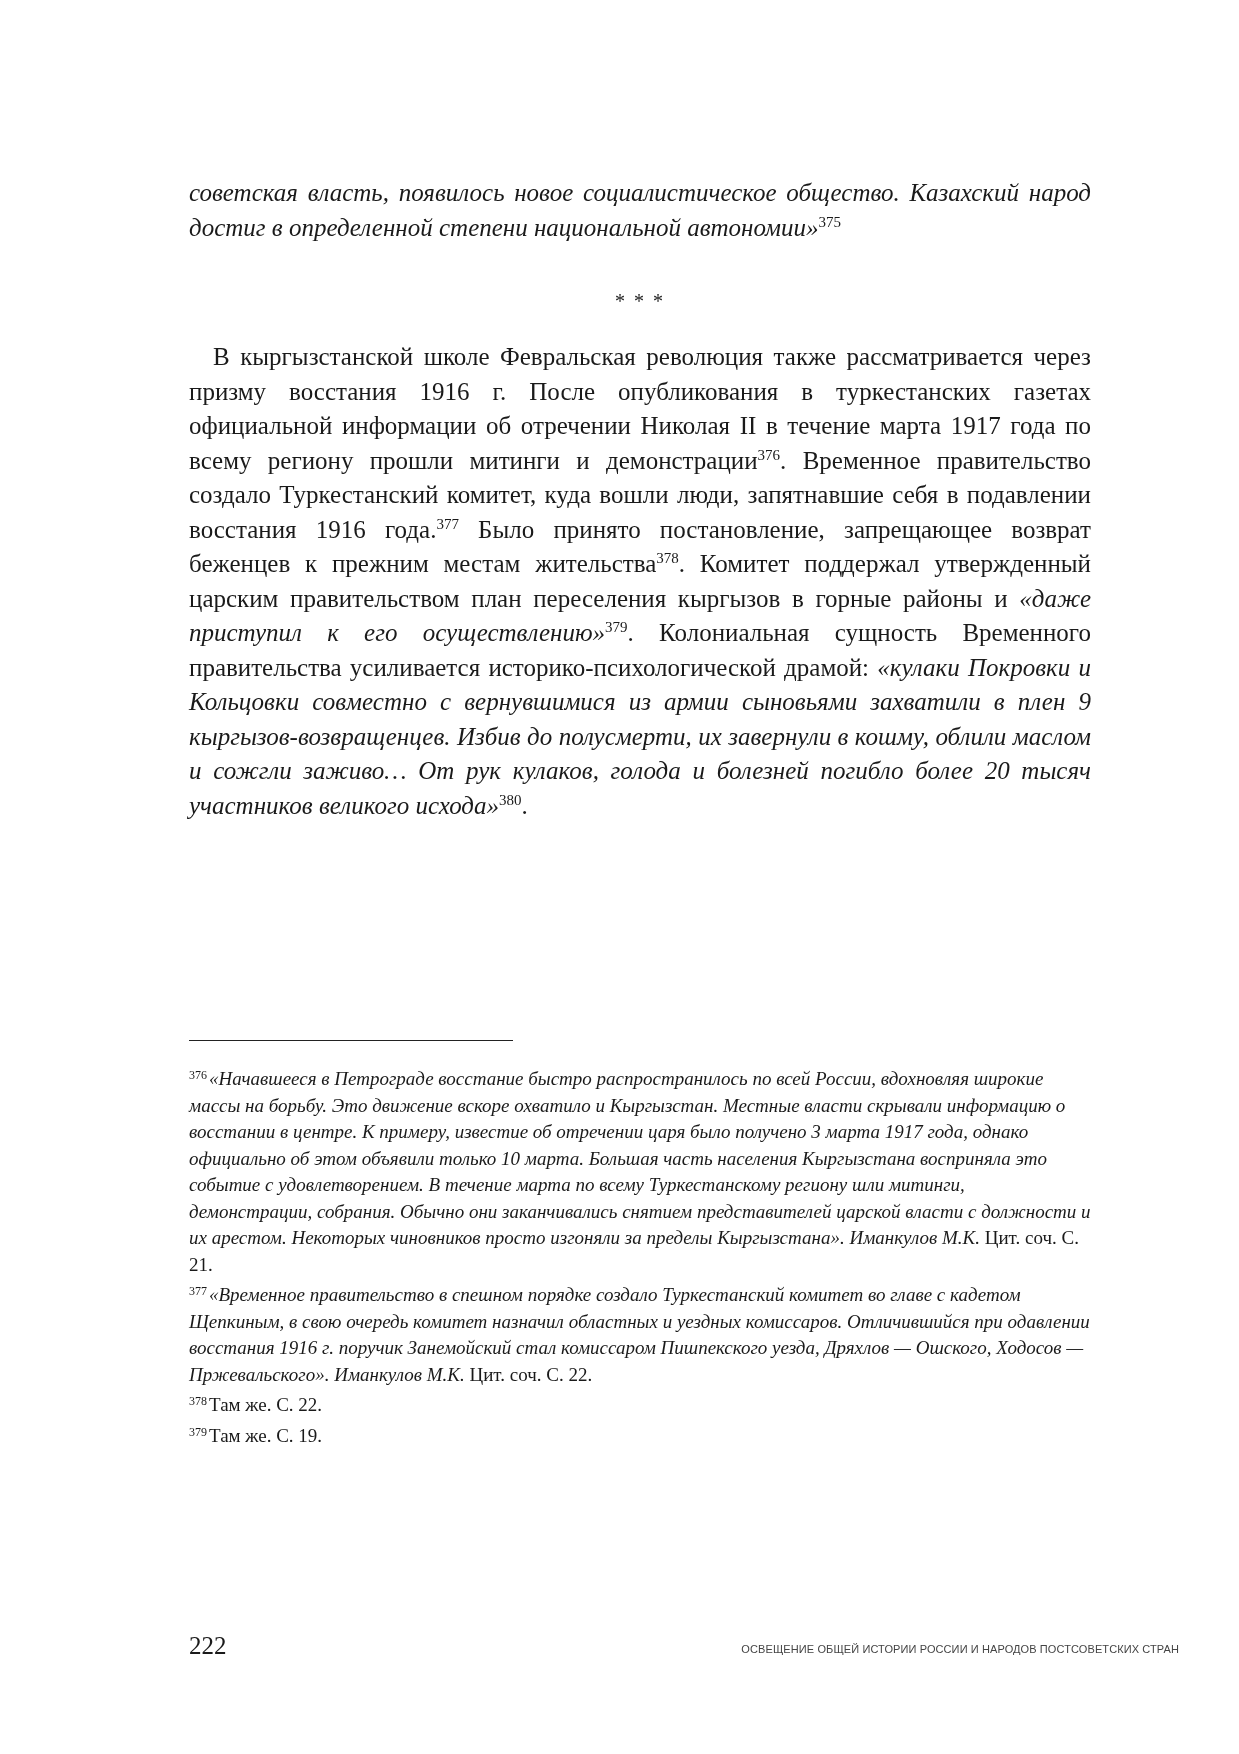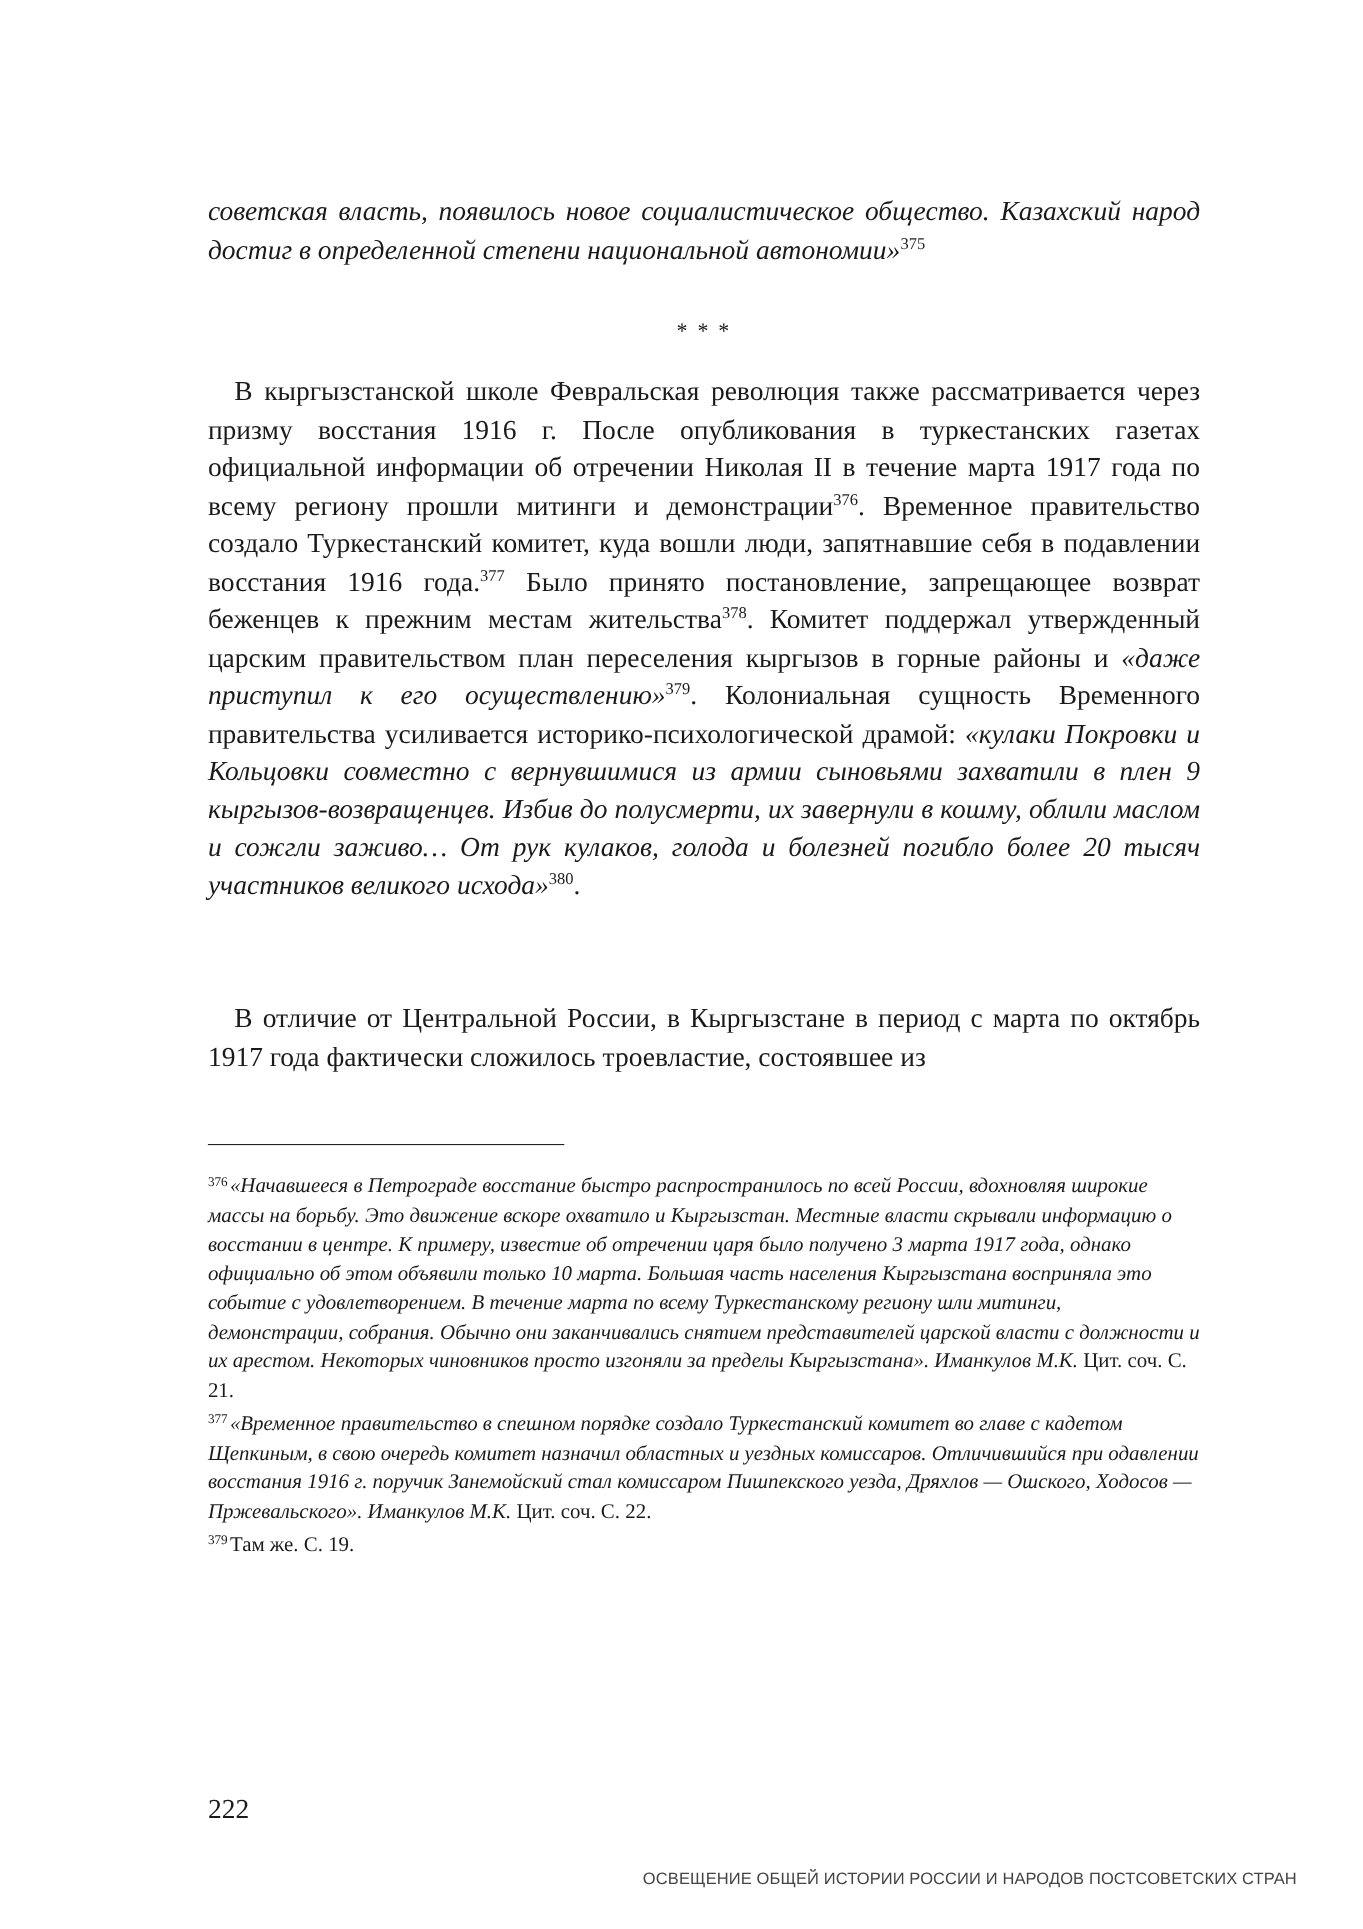--- a/index.html
+++ b/index.html
@@ -18,39 +18,39 @@
   sup.fn { font-size: 15px; line-height: 0; vertical-align: 9px; font-style: normal; }
   i { font-style: italic; }
   .rule { position: absolute; left: 189px; top: 1040px; width: 324px; height: 0; border-top: 1.5px solid #222; }
   .footnotes {
     position: absolute; left: 189px; top: 1066px; width: 902px;
     font-family: "Liberation Serif", serif; font-size: 19px; line-height: 26.5px; text-align: left;
   }
   .footnote { margin: 0 0 4px 0; }
   .footnote sup { font-size: 12px; vertical-align: 6px; line-height: 0; margin-right: 2px; }
   .footer-page { position: absolute; left: 189px; top: 1632px; font-family: "Liberation Serif", serif; font-size: 25px; }
-  .footer-title { position: absolute; right: 78px; top: 1700px; font-family: "Liberation Sans", sans-serif;
-    font-size: 15px; color: #444; letter-spacing: 0.1px; margin-left: 29px; }
+  .footer-title { position: absolute; right: 78px; top: 1643px; font-family: "Liberation Sans", sans-serif;
+    font-size: 11px; color: #444; letter-spacing: 0.1px; margin-left: 29px; }
 </style>
 </head>
 <body>
 
 <div class="page">
 
   <p class="body-text quote-block" style="margin:0"><span>советская власть, появилось новое социалистическое общество. Казахский народ достиг в определенной степени национальной автономии»</span><sup class="fn">375</sup></p>
 
   <div class="stars">* * *</div>
 
   <p class="body-text para1" style="margin:0"><span>В кыргызстанской школе Февральская революция также рассматривается через призму восстания 1916 г. После опубликования в туркестанских газетах официальной информации об отречении Николая II в течение марта 1917 года по всему региону прошли митинги и демонстрации</span><sup class="fn">376</sup><span>. Временное правительство создало Туркестанский комитет, куда вошли люди, запятнавшие себя в подавлении восстания 1916 года.</span><sup class="fn">377</sup><span> Было принято постановление, запрещающее возврат беженцев к прежним местам жительства</span><sup class="fn">378</sup><span>. Комитет поддержал утвержденный царским правительством план переселения кыргызов в горные районы и </span><i>«даже приступил к его осуществлению»</i><sup class="fn">379</sup><span>. Колониальная сущность Временного правительства усиливается историко-психологической драмой: </span><i>«кулаки Покровки и Кольцовки совместно с вернувшимися из армии сыновьями захватили в плен 9 кыргызов-возвращенцев. Избив до полусмерти, их завернули в кошму, облили маслом и сожгли заживо… От рук кулаков, голода и болезней погибло более 20 тысяч участников великого исхода»</i><sup class="fn">380</sup><span>.</span></p>
 
-  <p class="body-text para2" style="margin:0">В отличие от Центральной России, в Кыргызстане в период с марта по октябрь 1917 года фактически сложилось троевластие, состоявшее из</p>
 
   <div class="rule"></div>
 
   <div class="footnotes">
     <p class="footnote"><sup>376</sup><i>«Начавшееся в Петрограде восстание быстро распространилось по всей России, вдохновляя широкие массы на борьбу. Это движение вскоре охватило и Кыргызстан. Местные власти скрывали информацию о восстании в центре. К примеру, известие об отречении царя было получено 3 марта 1917 года, однако официально об этом объявили только 10 марта. Большая часть населения Кыргызстана восприняла это событие с удовлетворением. В течение марта по всему Туркестанскому региону шли митинги, демонстрации, собрания. Обычно они заканчивались снятием представителей царской власти с должности и их арестом. Некоторых чиновников просто изгоняли за пределы Кыргызстана». Иманкулов М.К.</i><span> Цит. соч. С. 21.</span></p>
     <p class="footnote"><sup>377</sup><i>«Временное правительство в спешном порядке создало Туркестанский комитет во главе с кадетом Щепкиным, в свою очередь комитет назначил областных и уездных комиссаров. Отличившийся при одавлении восстания 1916 г. поручик Занемойский стал комиссаром Пишпекского уезда, Дряхлов — Ошского, Ходосов — Пржевальского». Иманкулов М.К.</i><span> Цит. соч. С. 22.</span></p>
+    <p class="footnote"><sup>378</sup><span>Там же. С. 22.</span></p>
     <p class="footnote"><sup>379</sup><span>Там же. С. 19.</span></p>
   </div>
 
   <div class="footer-page">222</div>
   <div class="footer-title">ОСВЕЩЕНИЕ ОБЩЕЙ ИСТОРИИ РОССИИ И НАРОДОВ ПОСТСОВЕТСКИХ СТРАН</div>
 </div>
 
 </body></html>

